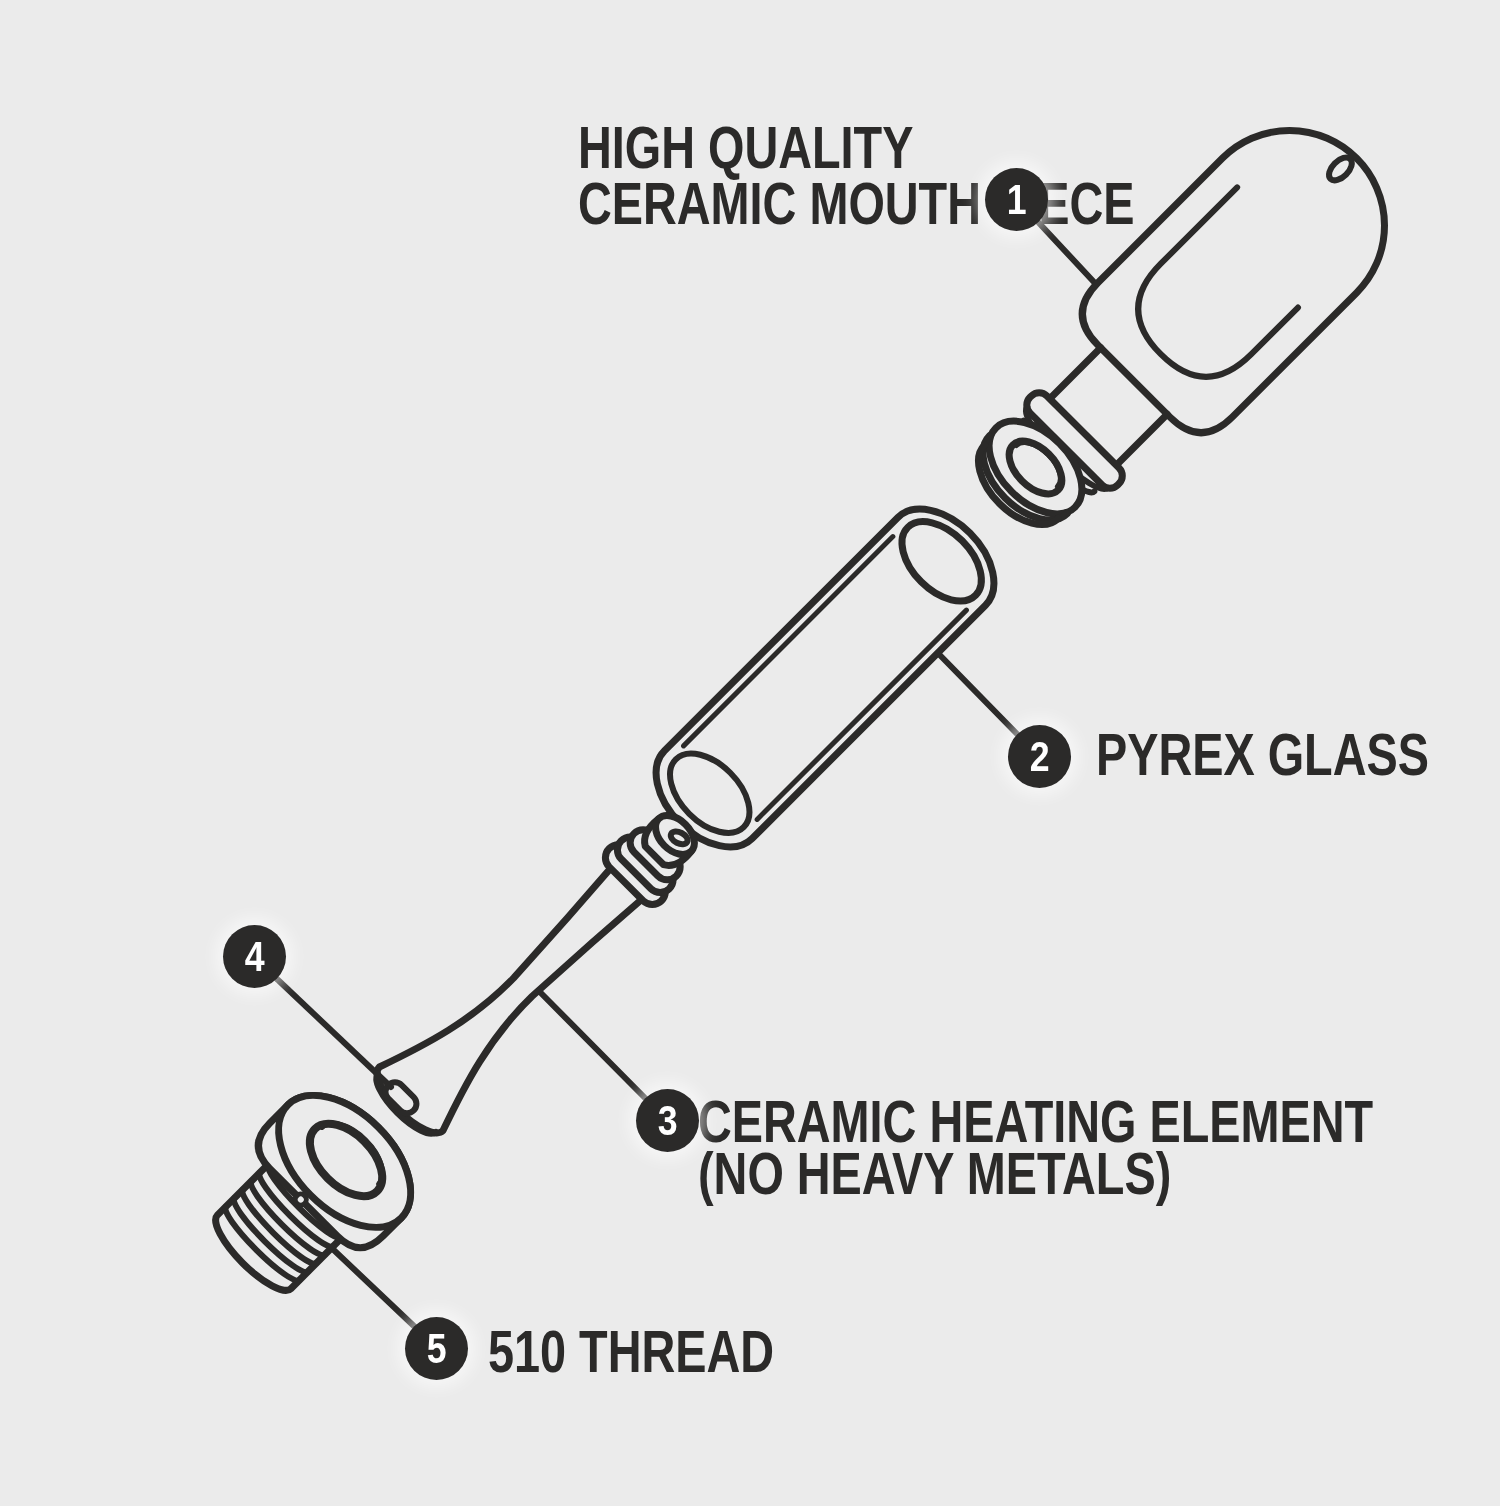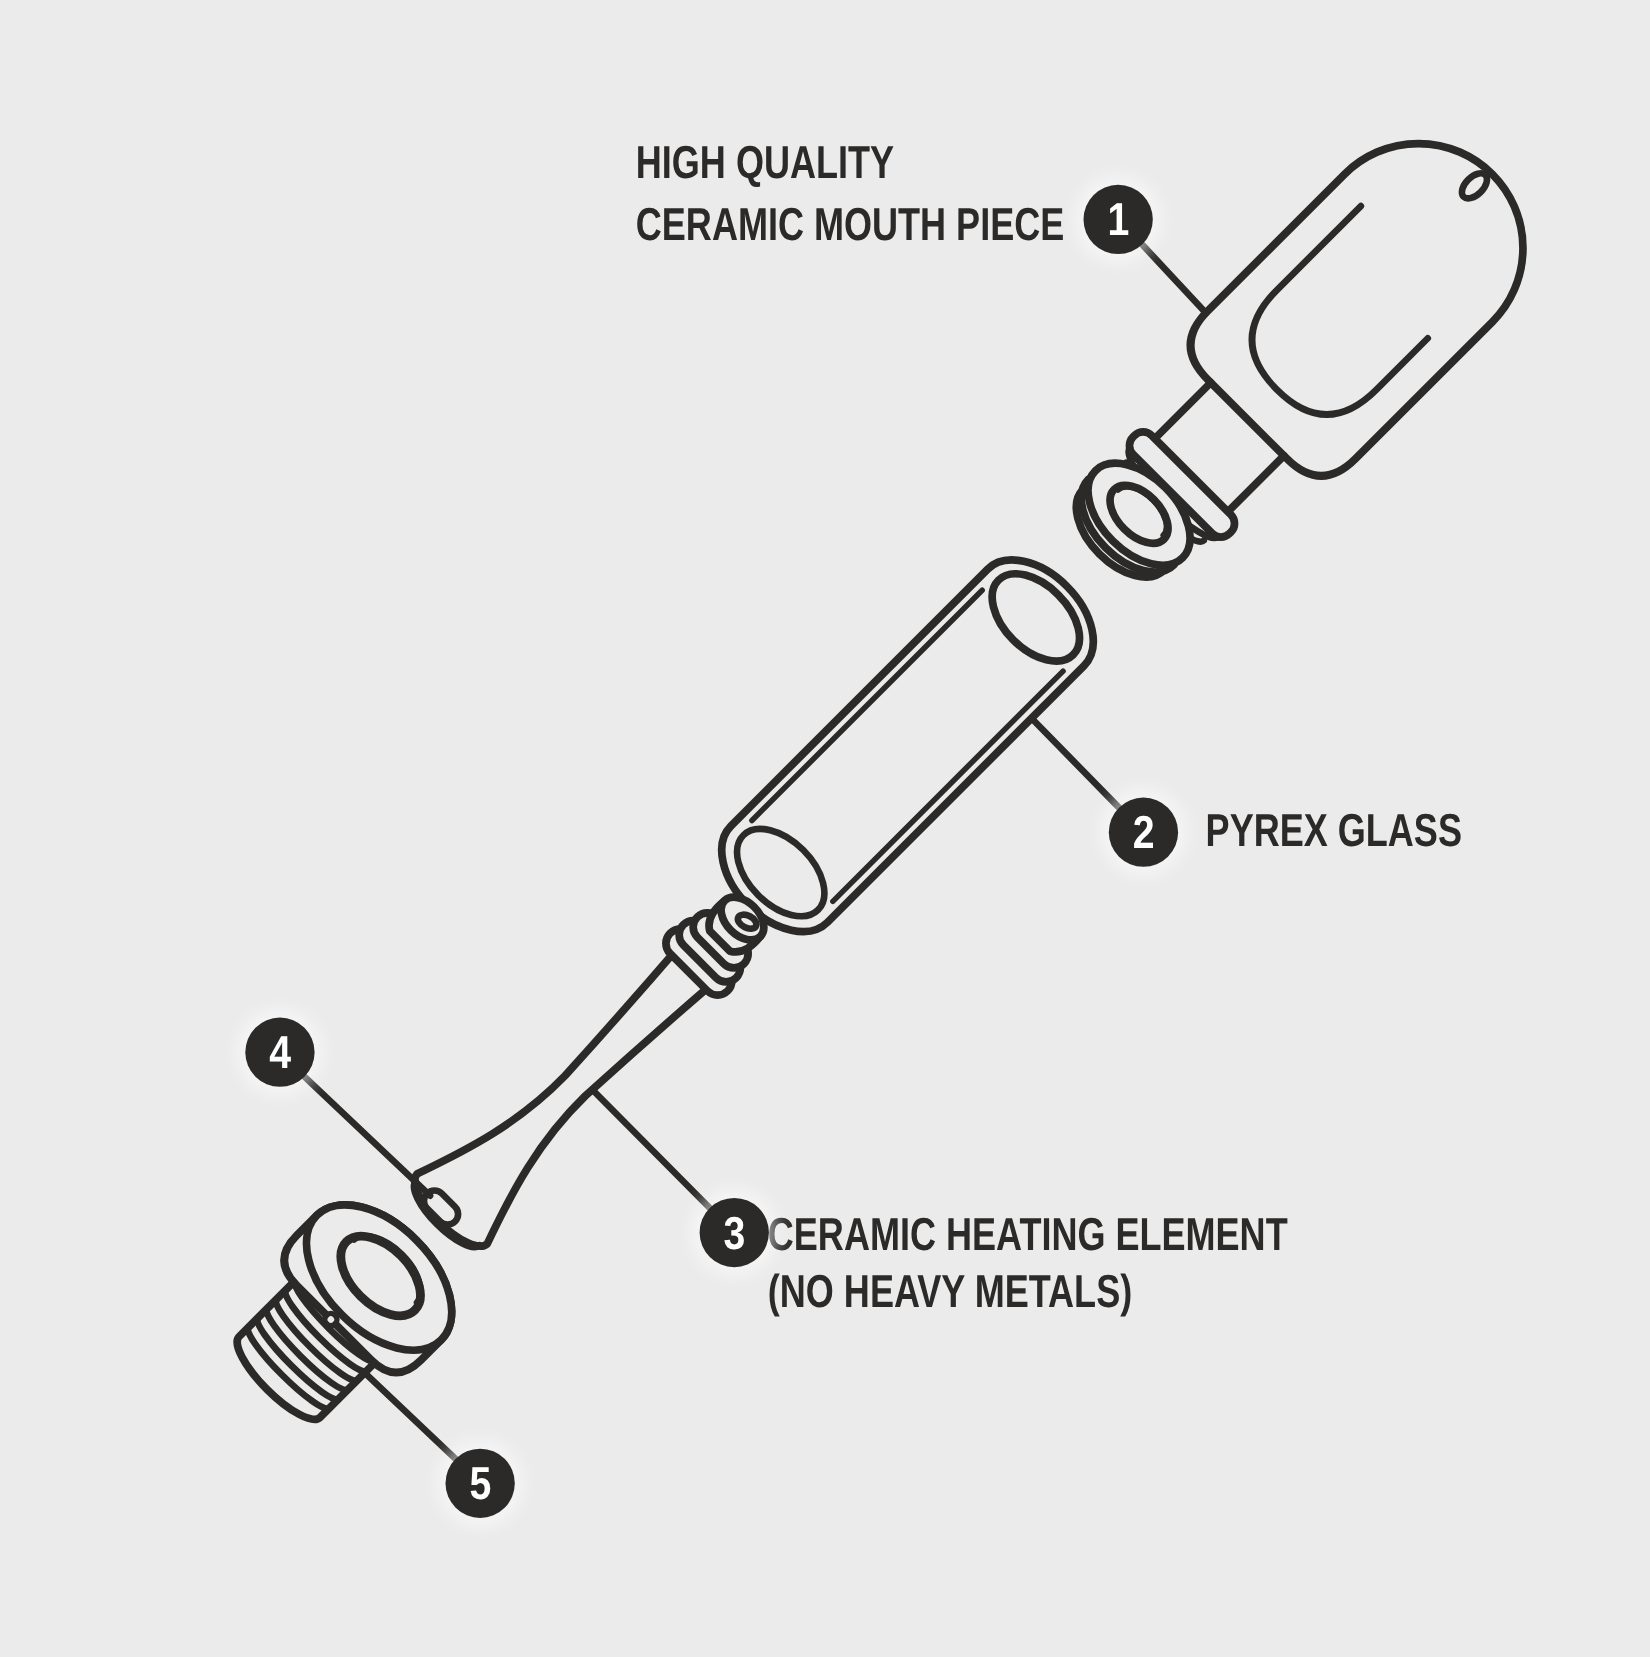--- a/index.html
+++ b/index.html
@@ -22,21 +22,21 @@
   .sh6{fill:var(--bg);stroke:var(--ink);stroke-width:6;stroke-linecap:round;stroke-linejoin:round;}
   .ln{fill:none;stroke:var(--ink);stroke-width:7;stroke-linecap:round;stroke-linejoin:round;}
   .ln6{fill:none;stroke:var(--ink);stroke-width:6;stroke-linecap:round;stroke-linejoin:round;}
   .ln5{fill:none;stroke:var(--ink);stroke-width:5;stroke-linecap:round;stroke-linejoin:round;}
   .ld{fill:none;stroke:var(--ink);stroke-width:6;stroke-linecap:round;}
   
   .label{
     position:absolute;
     color:var(--ink);
     font-weight:700;
-    font-size:42px;
+    font-size:60px;
     line-height:56px;
     letter-spacing:0px;
   }
   .label .tx{display:block;transform:scaleX(0.78);transform-origin:0 50%;white-space:nowrap;}
   .label.lh52{line-height:52px;}
   
   .badge{
     position:absolute;
     width:63px;height:63px;border-radius:50%;
     background:var(--badge-bg);
@@ -121,20 +121,23 @@
   <div class="label" style="left:1096px;top:727px;">
     <span class="tx">PYREX GLASS</span>
   </div>
 
   <div class="label lh52" style="left:698px;top:1096px;">
     <span class="tx">CERAMIC HEATING ELEMENT</span>
     <span class="tx">(NO HEAVY METALS)</span>
   </div>
 
 
+  <div class="label" style="left:488px;top:1324px;">
+    <span class="tx">510 THREAD</span>
+  </div>
 
   <div class="badge" style="left:985px;top:168px;">
     <span class="badge-num">1</span>
   </div>
   <div class="badge" style="left:1008px;top:725px;">
     <span class="badge-num">2</span>
   </div>
   <div class="badge" style="left:636px;top:1089px;">
     <span class="badge-num">3</span>
   </div>

